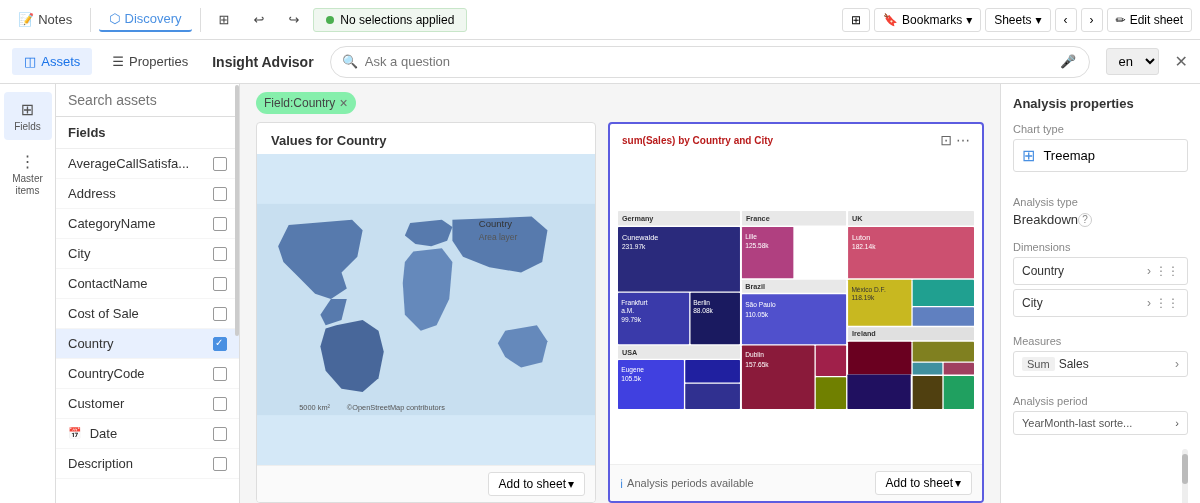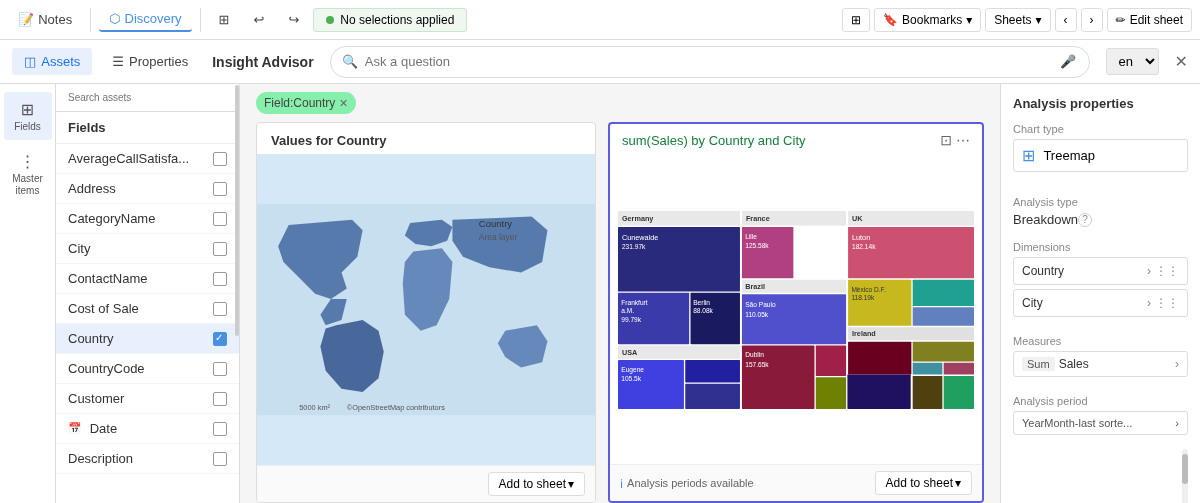--- a/index.html
+++ b/index.html
@@ -57,21 +57,21 @@
       display: flex; flex-direction: column; overflow: hidden;
     }
     .sidebar-icon-item {
       display: flex; flex-direction: column; align-items: center; gap: 2px;
       padding: 8px 4px; cursor: pointer; border-radius: 4px; width: 48px;
     }
     .sidebar-icon-item.active { background: #e8f0fe; }
     .sidebar-icon-item span { font-size: 10px; color: #555; }
     .search-assets-input {
       width: 100%; padding: 8px 12px; border: none; border-bottom: 1px solid #ddd;
-      font-size: 10px; outline: none; color: #888;
+      font-size: 14px; outline: none; color: #888;
     }
     .fields-header {
       padding: 8px 12px; font-weight: 600; font-size: 13px; color: #333;
       border-bottom: 1px solid #eee;
     }
     .field-item {
       display: flex; align-items: center; padding: 7px 12px; cursor: pointer;
       border-bottom: 1px solid #f5f5f5; gap: 8px;
     }
     .field-item .field-name { flex: 1; font-size: 13px; color: #333; }
@@ -102,21 +102,21 @@
       display: flex; flex-direction: column; overflow: hidden;
     }
     .chart-card.map-card { width: 340px; flex-shrink: 0; }
     .chart-card.treemap-card { flex: 1; border: 2px solid #5c5ce0; }
     .chart-header {
       padding: 10px 14px 6px; font-size: 13px; font-weight: 600; color: #333;
     }
     .chart-header-row {
       display: flex; align-items: center; justify-content: space-between; padding: 8px 12px;
     }
-    .chart-title { font-size: 13px; font-weight: 400; color: #15803d; }
+    .chart-title { font-size: 10px; font-weight: 700; color: #b91c1c; }
     .chart-actions { display: flex; gap: 4px; }
     .chart-action-btn { border: none; background: none; cursor: pointer; font-size: 14px; color: #666; }
     .chart-footer {
       display: flex; align-items: center; justify-content: space-between;
       padding: 6px 10px; border-top: 1px solid #eee; background: #fafafa;
     }
     .analysis-info { font-size: 11px; color: #666; display: flex; align-items: center; gap: 4px; }
     .add-sheet-btn {
       display: flex; align-items: center; gap: 2px; padding: 4px 10px;
       background: #fff; border: 1px solid #ddd; border-radius: 3px; font-size: 12px; cursor: pointer;

